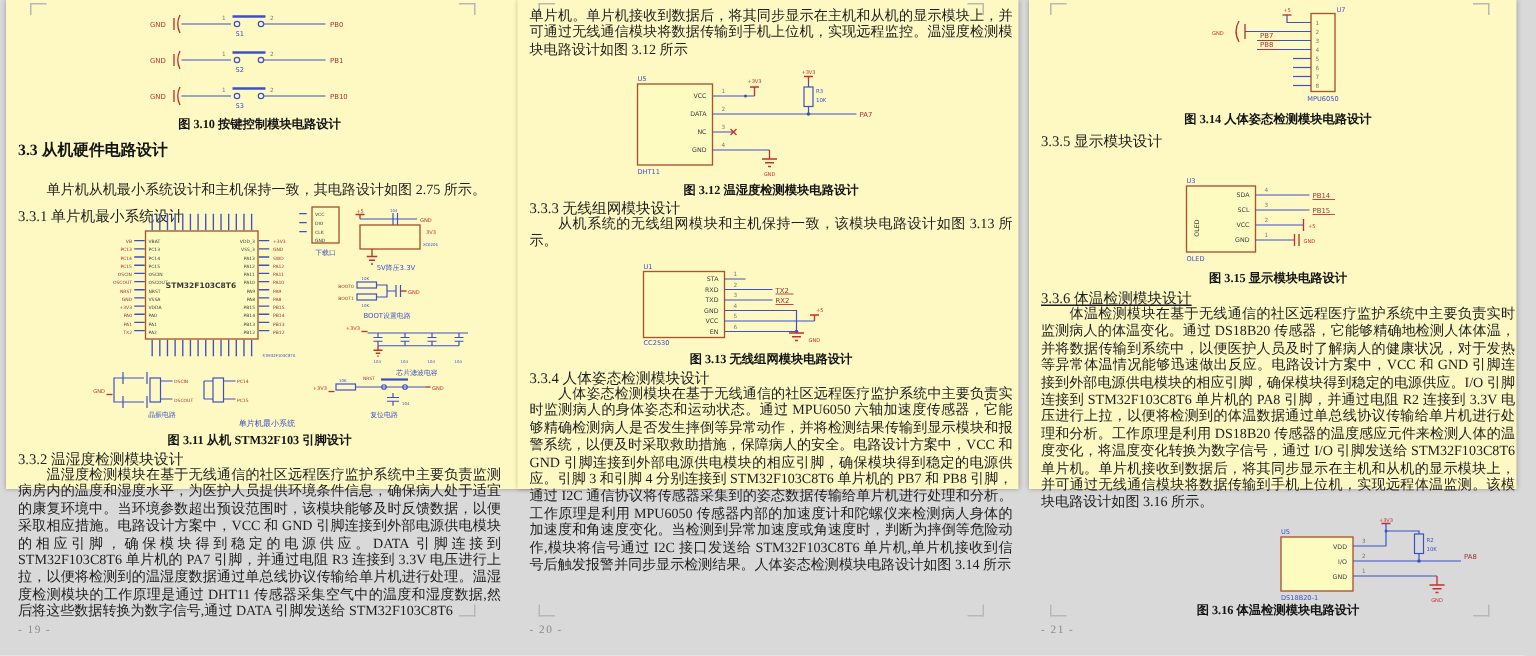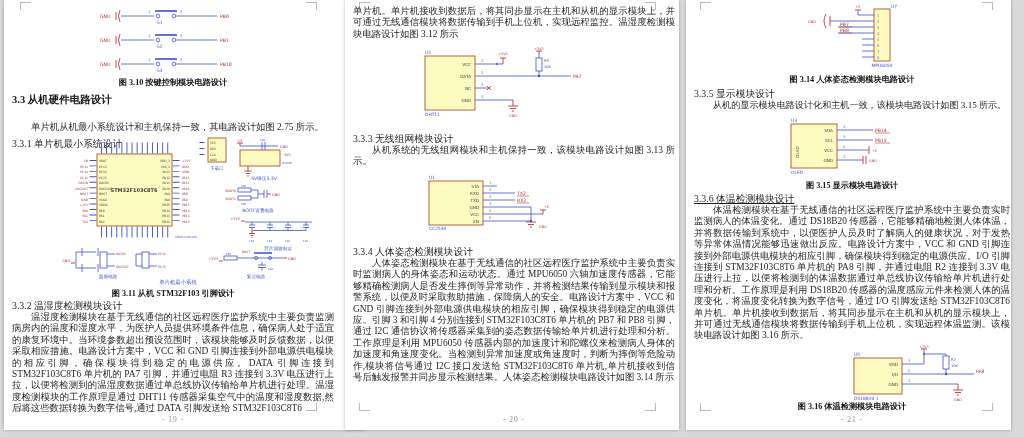--- a/index.html
+++ b/index.html
@@ -1,26 +1,26 @@
 <!DOCTYPE html>
 <html><head>
 <meta charset="utf-8">
 <style>
   html,body{margin:0;padding:0;}
   .canvas{position:relative;width:1024px;height:437px;background:#d9d9d9;overflow:hidden;
           font-family:"Liberation Serif","DejaVu Serif",serif;}
-  .page{position:absolute;top:0;height:430px;background:#ffffff;box-shadow:0 0 3px rgba(0,0,0,.3);}
+  .page{position:absolute;top:0;height:326px;background:#fef9c3;box-shadow:0 0 3px rgba(0,0,0,.3);}
   .abs{position:absolute;}
   .h1{font-weight:700;font-size:10.5px;color:#141414;}
   .h2{font-size:9.8px;color:#1e1e1e;}
   .para{font-size:9.4px;line-height:11.4px;text-align:justify;color:#1e1e1e;}
   .ind{text-indent:19px;}
   .one{white-space:nowrap;font-size:9.1px;}
   .cap{font-size:8.2px;font-weight:700;text-align:center;color:#141414;}
-  .pnum{font-size:7.5px;color:#8a8a8a;text-align:center;letter-spacing:1px;}
+  .pnum{font-size:7.5px;color:#8a8a8a;letter-spacing:1px;}
   .cm{position:absolute;width:10px;height:7px;border:0 solid #b8b8b8;}
   .cm-tl{border-left-width:1px;border-top-width:1px;}
   .cm-tr{border-right-width:1px;border-top-width:1px;}
   .cm-bl{border-left-width:1px;border-bottom-width:1px;}
   .cm-br{border-right-width:1px;border-bottom-width:1px;}
   
   .w{stroke:#3c50c8;stroke-width:.8;fill:none;}
   .chip{fill:#fdfbc0;stroke:#a8542e;stroke-width:.9;}
   .pinrow{stroke:#3c50c8;}
   text{font-family:"DejaVu Sans","Liberation Sans",sans-serif;}
@@ -244,20 +244,21 @@
       <g>
         <line class="w" x1="72" y1="42" x2="86" y2="42"></line>
         <path d="M84 40 l4 4 M88 40 l-4 4" stroke="#c03232" stroke-width=".9"></path>
       </g>
       <g>
         <path class="w" d="M72 54 h38"></path>
         <path class="gnd" d="M110 54 v6 M105 60 h10 M107 62.5 h6 M109 65 h2"></path>
         <text class="pwrs" x="110" y="71" text-anchor="middle">GND</text>
       </g>
     </svg>
+    <div class="abs cap" style="left:8px;top:121px;width:322px;">图 3.12 温湿度检测模块电路设计</div>
 
     <div class="abs h2" style="left:8px;top:133px;">3.3.3  无线组网模块设计</div>
     <div class="abs para ind" style="left:8px;top:145px;width:322px;">从机系统的无线组网模块和主机保持一致，该模块电路设计如图 3.13 所示。</div>
 
     <svg class="abs" style="left:68px;top:172px;" width="190" height="60" viewBox="0 0 190 60">
       <text class="des" x="16" y="7">U1</text>
       <rect class="chip" x="16" y="9" width="54" height="44"></rect>
       <text class="des" x="16" y="58">CC2530</text>
       <text class="pn" text-anchor="end"><tspan x="66" y="15.5">STA</tspan><tspan x="66" y="22.5">RXD</tspan><tspan x="66" y="29.5">TXD</tspan><tspan x="66" y="36.5">GND</tspan><tspan x="66" y="43.5">VCC</tspan><tspan x="66" y="50.5">EN</tspan></text>
       <text class="num"><tspan x="76" y="12">1</tspan><tspan x="76" y="19">2</tspan><tspan x="76" y="26">3</tspan><tspan x="76" y="33">4</tspan><tspan x="76" y="40">5</tspan><tspan x="76" y="47">6</tspan></text>
@@ -274,20 +275,21 @@
         <path class="w" d="M70 35 h48 v14"></path>
         <line class="w" x1="70" y1="42" x2="130" y2="42"></line>
         <path class="gnd" d="M130 42 v-4 M127 38 h6"></path>
         <text class="pwrs" x="131" y="36">+5</text>
         <line class="w" x1="70" y1="49" x2="118" y2="49"></line>
         <circle class="dot" cx="118" cy="49" r="1.2"></circle>
         <path class="gnd" d="M118 49 v1 M113 50 h10 M115 52.5 h6 M117 55 h2"></path>
         <text class="pwrs" x="126" y="56">GND</text>
       </g>
     </svg>
+    <div class="abs cap" style="left:8px;top:234px;width:322px;">图 3.13 无线组网模块电路设计</div>
 
     <div class="abs h2" style="left:8px;top:246px;">3.3.4  人体姿态检测模块设计</div>
     <div class="abs para ind" style="left:8px;top:258px;width:322px;">人体姿态检测模块在基于无线通信的社区远程医疗监护系统中主要负责实时监测病人的身体姿态和运动状态。通过 MPU6050 六轴加速度传感器，它能够精确检测病人是否发生摔倒等异常动作，并将检测结果传输到显示模块和报警系统，以便及时采取救助措施，保障病人的安全。电路设计方案中，VCC 和 GND 引脚连接到外部电源供电模块的相应引脚，确保模块得到稳定的电源供应。引脚 3 和引脚 4 分别连接到 STM32F103C8T6 单片机的 PB7 和 PB8 引脚，通过 I2C 通信协议将传感器采集到的姿态数据传输给单片机进行处理和分析。工作原理是利用 MPU6050 传感器内部的加速度计和陀螺仪来检测病人身体的加速度和角速度变化。当检测到异常加速度或角速度时，判断为摔倒等危险动作,模块将信号通过 I2C 接口发送给 STM32F103C8T6 单片机,单片机接收到信号后触发报警并同步显示检测结果。人体姿态检测模块电路设计如图 3.14 所示</div>
     <div class="abs pnum" style="left:8px;top:415px;width:322px;">- 20 -</div>
   </section>
 
   <section class="page" id="page-3" style="left:686px;width:325px;">
     <div class="cm cm-tl" style="left:14px;top:2px;"></div>
     <div class="cm cm-tr" style="left:296px;top:2px;"></div>
     <div class="cm cm-bl" style="left:14px;top:403px;"></div>
@@ -321,21 +323,20 @@
         <line x1="88" y1="37" x2="76" y2="37"></line>
           <line x1="88" y1="43" x2="76" y2="43"></line>
         <line x1="88" y1="49" x2="76" y2="49"></line>
           <line x1="88" y1="55" x2="76" y2="55"></line>
       </g>
       <text class="des" x="96" y="65" text-anchor="middle">MPU6050</text>
     </svg>
     <div class="abs cap" style="left:8px;top:74px;width:316px;">图 3.14 人体姿态检测模块电路设计</div>
 
     <div class="abs h2" style="left:8px;top:88px;">3.3.5  显示模块设计</div>
-    <div class="abs para ind one" style="left:8px;top:100px;width:316px;">从机的显示模块电路设计化和主机一致，该模块电路设计如图 3.15 所示。</div>
 
     <svg class="abs" style="left:75px;top:114px;" width="175" height="62" viewBox="0 0 175 62">
       <text class="des" x="30" y="8">U3</text>
       <rect class="chip" x="30" y="10" width="46" height="44"></rect>
       <text class="pn" transform="rotate(-90 38 38)" x="38" y="38" text-anchor="middle">OLED</text>
       <text class="des" x="30" y="60">OLED</text>
       <text class="pn" text-anchor="end"><tspan x="72" y="17.5">SDA</tspan><tspan x="72" y="27.5">SCL</tspan><tspan x="72" y="37.5">VCC</tspan><tspan x="72" y="47.5">GND</tspan></text>
       <text class="num"><tspan x="82" y="14">4</tspan><tspan x="82" y="24">3</tspan><tspan x="82" y="34">2</tspan><tspan x="82" y="44">1</tspan></text>
       <g>
         <line class="w" x1="76" y1="16" x2="112" y2="16"></line>

